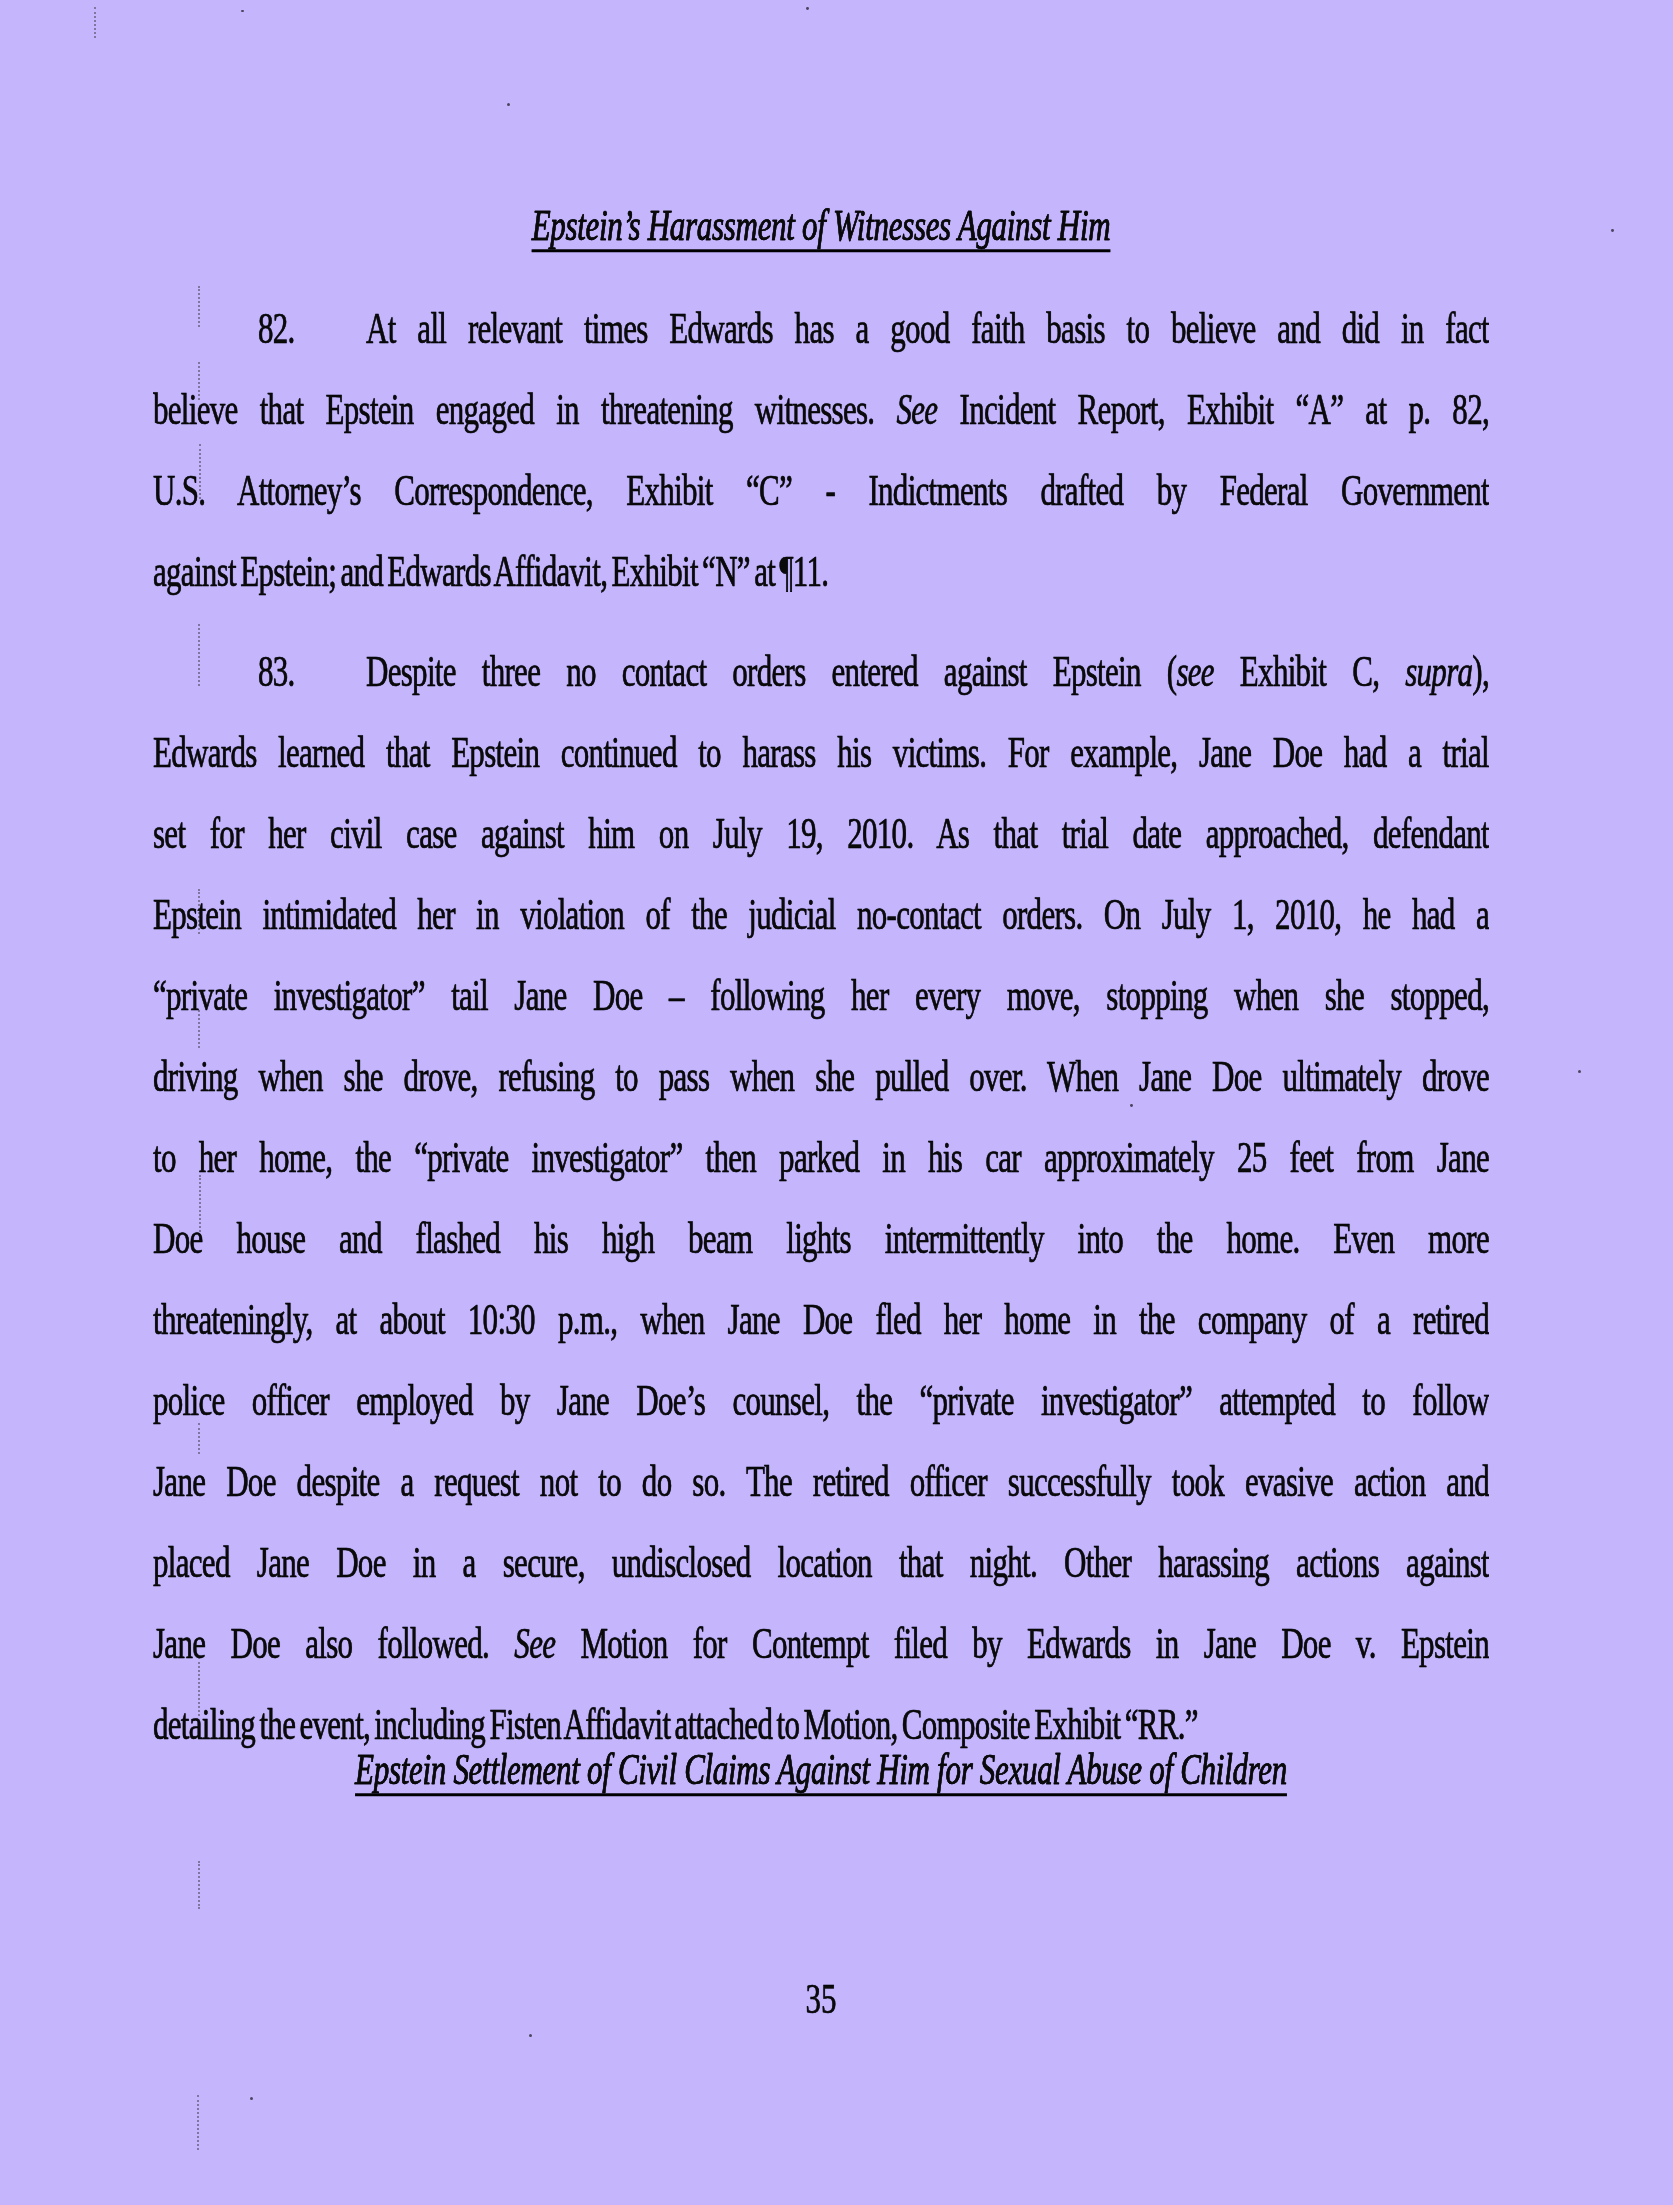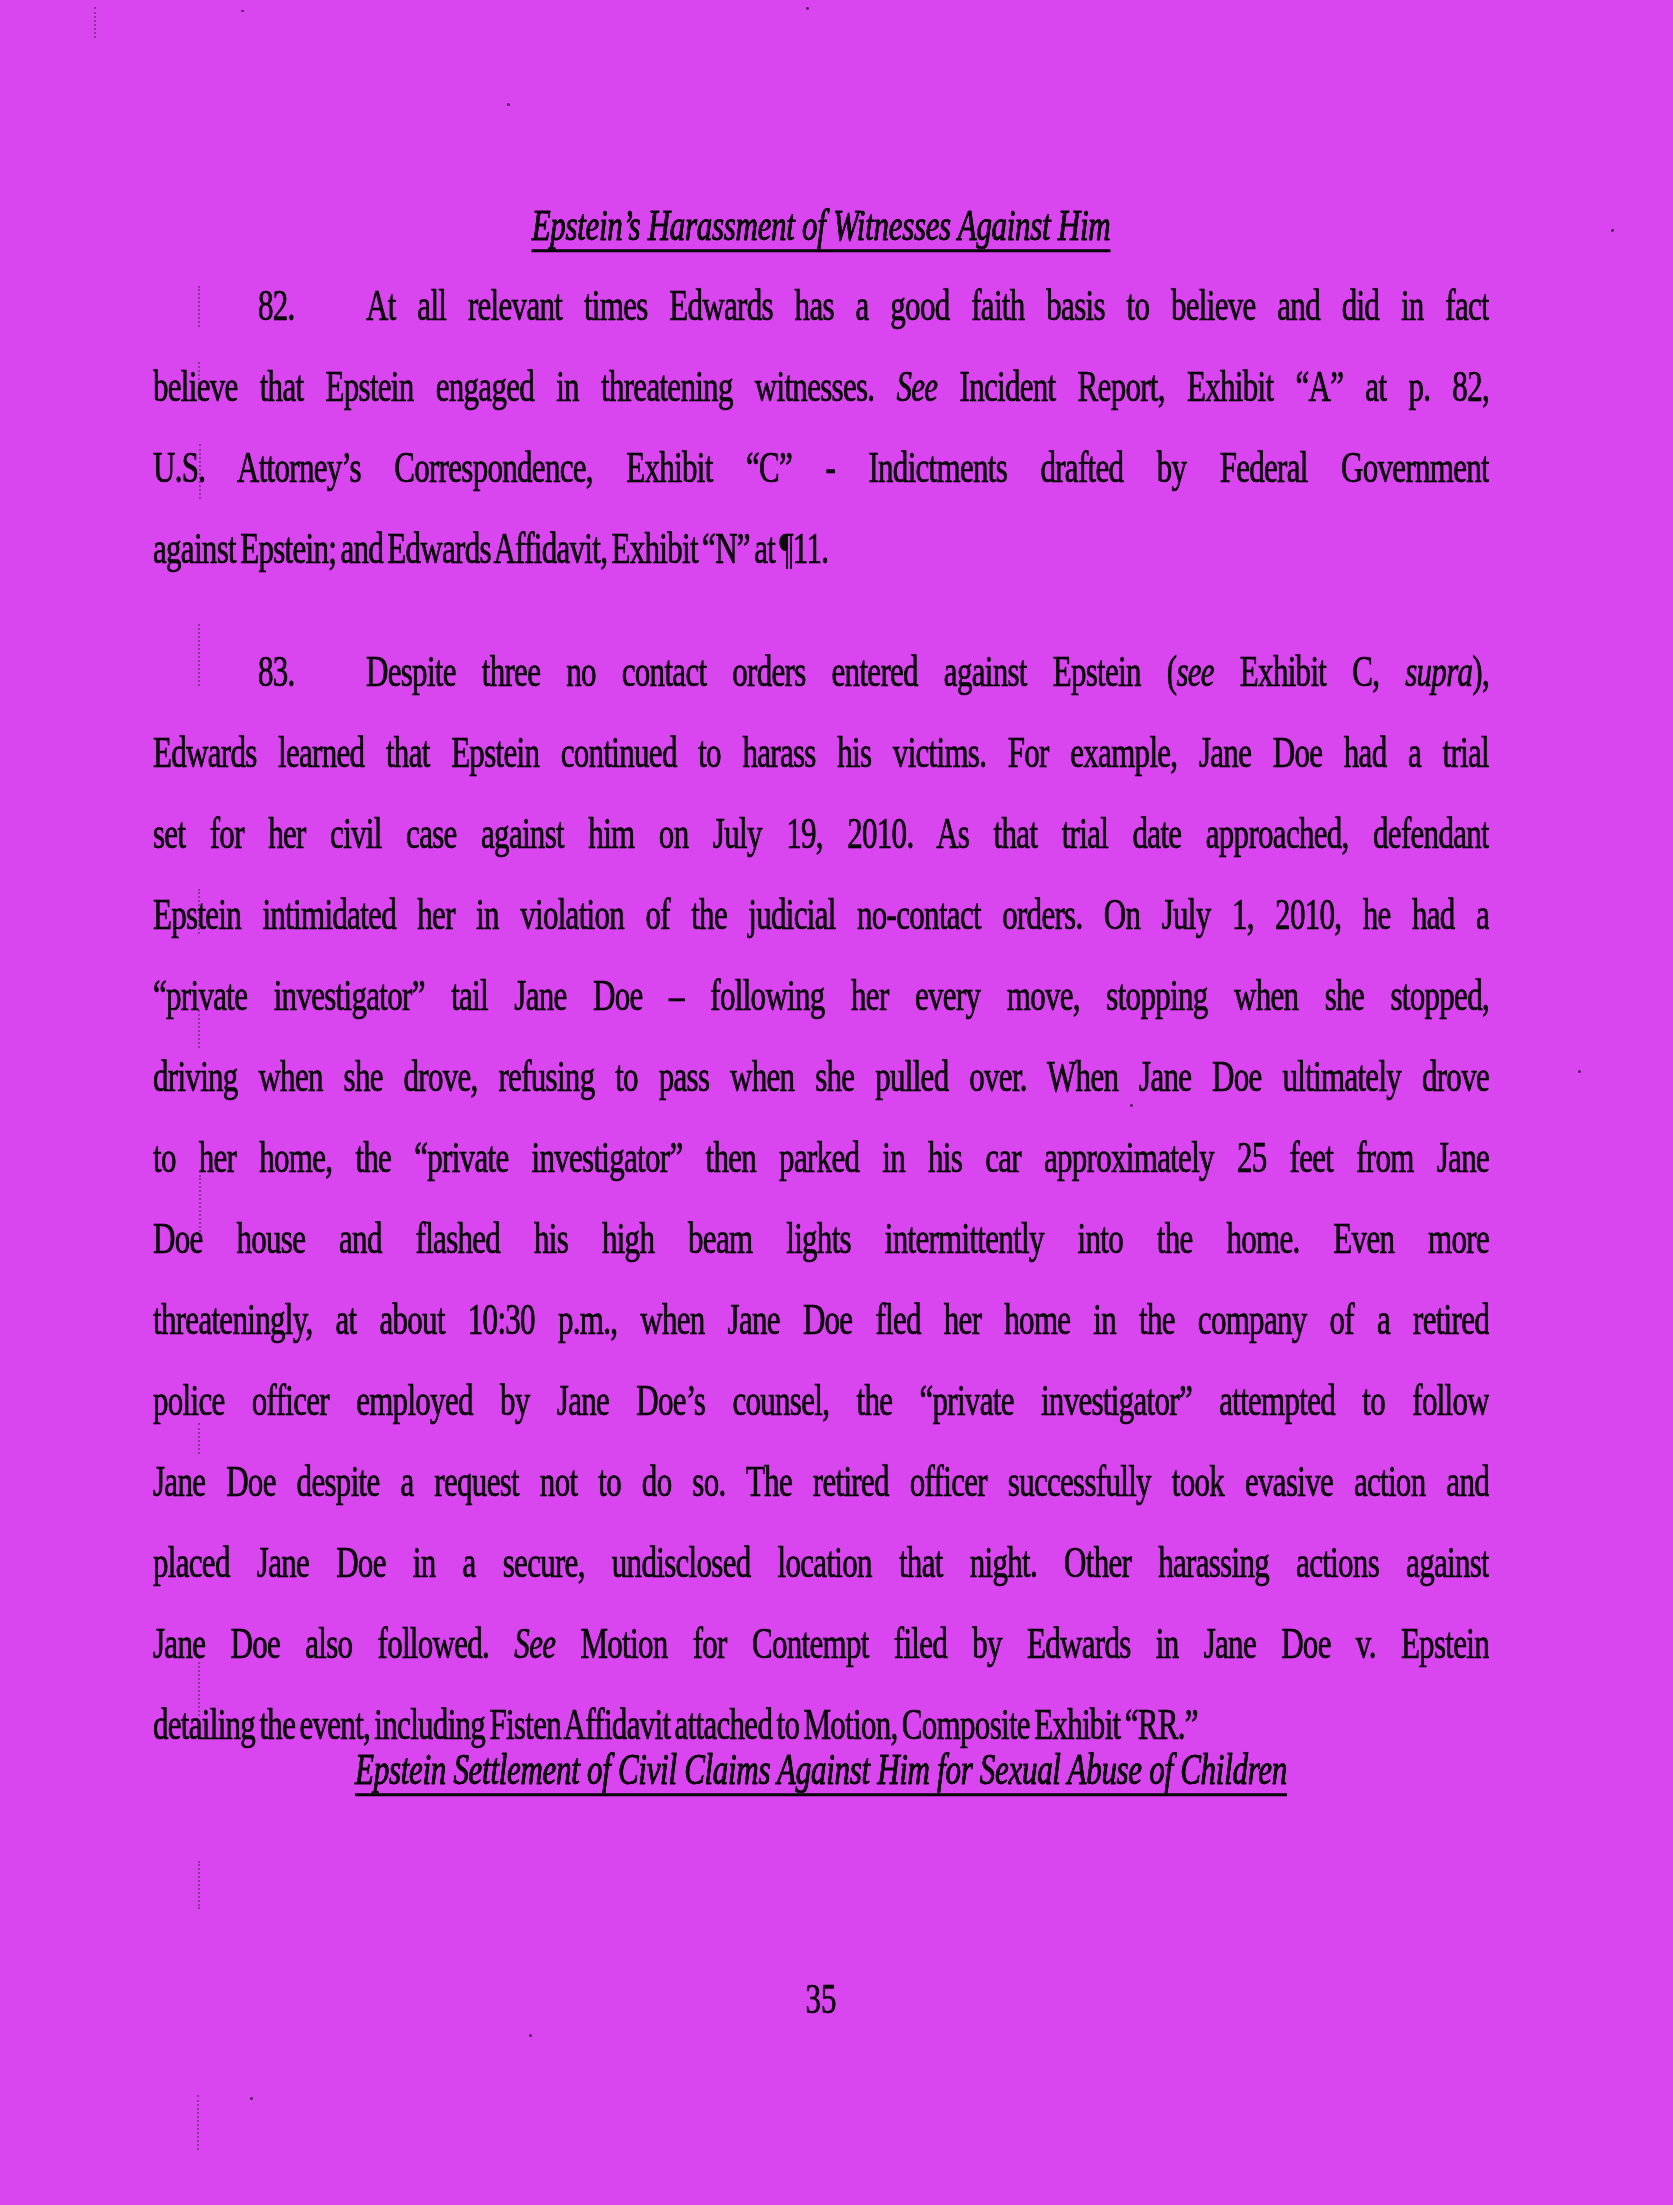--- a/index.html
+++ b/index.html
@@ -1,19 +1,19 @@
 <!DOCTYPE html>
 <html style="font-size:11px"><head>
 <meta charset="utf-8">
 <style>
   html,body { margin:0; padding:0; background:#e8e8e8; }
   .page {
     position:relative;
     width:1674px; height:2205px;
-    background:#d946ef;
+    background:#c4b5fd;
     font-family:"Liberation Serif", serif;
     color:#0a0a0a;
     overflow:hidden;
     -webkit-text-stroke:0.4px #000;
     text-shadow:0 0 0.7px rgba(0,0,0,0.45);
   }
   .textcol { position:absolute; left:153px; width:1336px; }
   .line {
     height:81px; line-height:81px;
     font-size:31px;
@@ -73,21 +73,21 @@
   <div class="dot" style="left:1611px;top:229px;width:2.8px;height:2.8px;"></div>
   <div class="dot" style="left:1578px;top:1070px;width:3.4px;height:3.4px;"></div>
   <div class="dot" style="left:1130px;top:1104px;width:2.8px;height:2.8px;"></div>
   <div class="dot" style="left:250px;top:2097px;width:3.4px;height:3.4px;"></div>
   <div class="dot" style="left:529px;top:2034px;width:3.4px;height:3.4px;"></div>
 
   <div class="heading" style="top:186px;">
     <span class="hu">Epstein’s Harassment of Witnesses Against Him</span>
   </div>
 
-  <div class="textcol" style="top:266px;font-family:Liberation Serif, serif;">
+  <div class="textcol" style="top:289px;font-family:Liberation Serif, serif;">
       <div class="line jline"><span class="pnum">82.</span><span>At all relevant times Edwards has a good faith basis to believe and did in fact</span></div>
       <div class="line jline"><span>believe that Epstein engaged in threatening witnesses. </span><span class="it">See</span><span> Incident Report, Exhibit “A” at p. 82,</span></div>
       <div class="line jline"><span>U.S. Attorney’s Correspondence, Exhibit “C” - Indictments drafted by Federal Government</span></div>
       <div class="line lline"><span>against Epstein; and Edwards Affidavit, Exhibit “N” at ¶11.</span></div>
     </div>
 
   <div class="textcol" style="top:632px;">
       <div class="line jline"><span class="pnum">83.</span><span>Despite three no contact orders entered against Epstein (</span><span class="it">see</span><span> Exhibit C, </span><span class="it">supra</span><span>),</span></div>
       <div class="line jline"><span>Edwards learned that Epstein continued to harass his victims.  For example, Jane Doe had a trial</span></div>
       <div class="line jline"><span>set for her civil case against him on July 19, 2010.  As that trial date approached, defendant</span></div>

